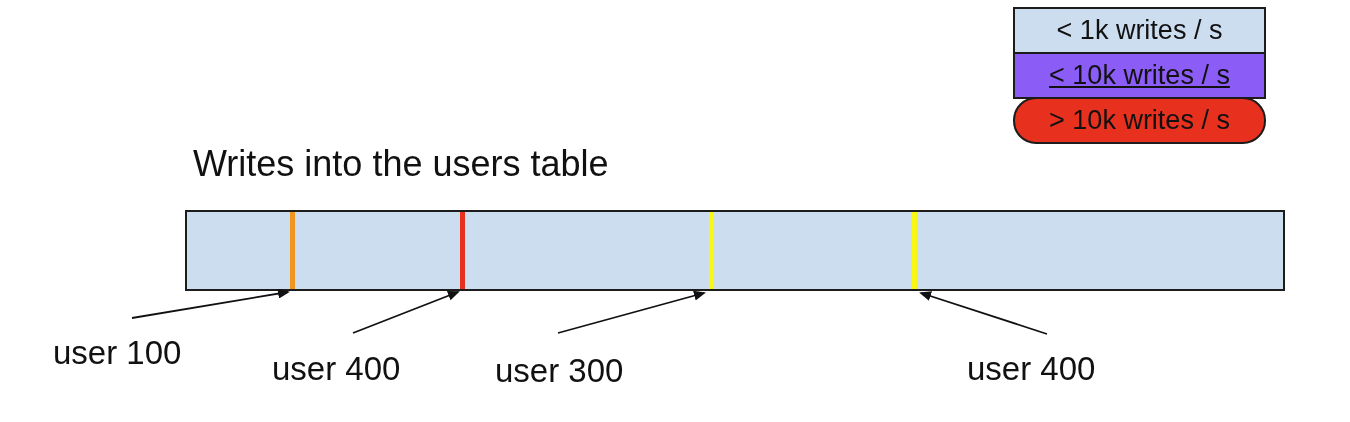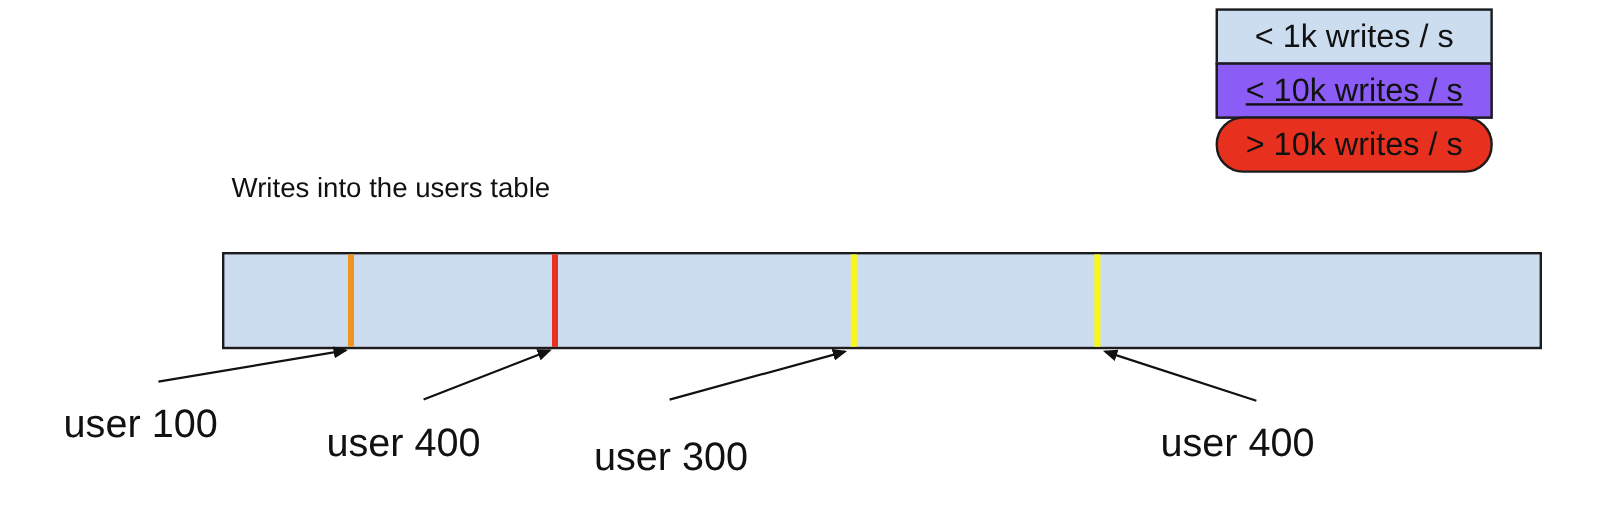--- a/index.html
+++ b/index.html
@@ -12,40 +12,40 @@
     position: relative;
     width: 1350px;
     height: 422px;
     background: #ffffff;
     overflow: hidden;
   }
   .diagram-title {
     position: absolute;
     left: 193px;
     top: 143px;
-    font-size: 23px;
+    font-size: 36px;
     color: #111111;
     white-space: nowrap;
   }
   .users-bar {
     position: absolute;
     border: 2px solid #1c1c1c;
     box-sizing: border-box;
   }
   .marker {
     position: absolute;
     top: 0;
     bottom: 0;
     width: 5px;
   }
   .legend {
     position: absolute;
     left: 1013px;
     top: 7px;
-    width: 231px;
+    width: 253px;
   }
   .legend-row {
     box-sizing: border-box;
     height: 47px;
     border: 2px solid #1c1c1c;
     margin-top: -2px;
     display: flex;
     align-items: center;
     justify-content: center;
     font-size: 27px;
@@ -83,21 +83,21 @@
 
   <div class="legend">
       <div class="legend-row" style="background: rgb(205, 221, 240);">&lt; 1k writes / s</div>
       <div class="legend-row" style="background: #8b5cf6; text-decoration: underline;">&lt; 10k writes / s</div>
       <div class="legend-row" style="background: rgb(232, 48, 31); border-radius: 23px;">&gt; 10k writes / s</div>
     </div>
 
   <div>
       <div class="user-label" style="left: 53px; top: 334px;">user 100</div>
       <div class="user-label" style="left: 272px; top: 350px;">user 400</div>
-      <div class="user-label" style="left: 495px; top: 362px;">user 300</div>
+      <div class="user-label" style="left: 495px; top: 352px;">user 300</div>
       <div class="user-label" style="left: 967px; top: 350px;">user 400</div>
     </div>
 
   <svg class="arrows-overlay" width="1350" height="422">
     <defs>
       <marker id="arrowhead" markerWidth="12" markerHeight="10" refX="10" refY="5" orient="auto" markerUnits="userSpaceOnUse">
         <path d="M0,0 L12,5 L0,10 z" fill="#111111"></path>
       </marker>
     </defs>
   <line x1="132" y1="318" x2="288" y2="292" stroke="#111111" stroke-width="1.8" marker-end="url(#arrowhead)"></line>

